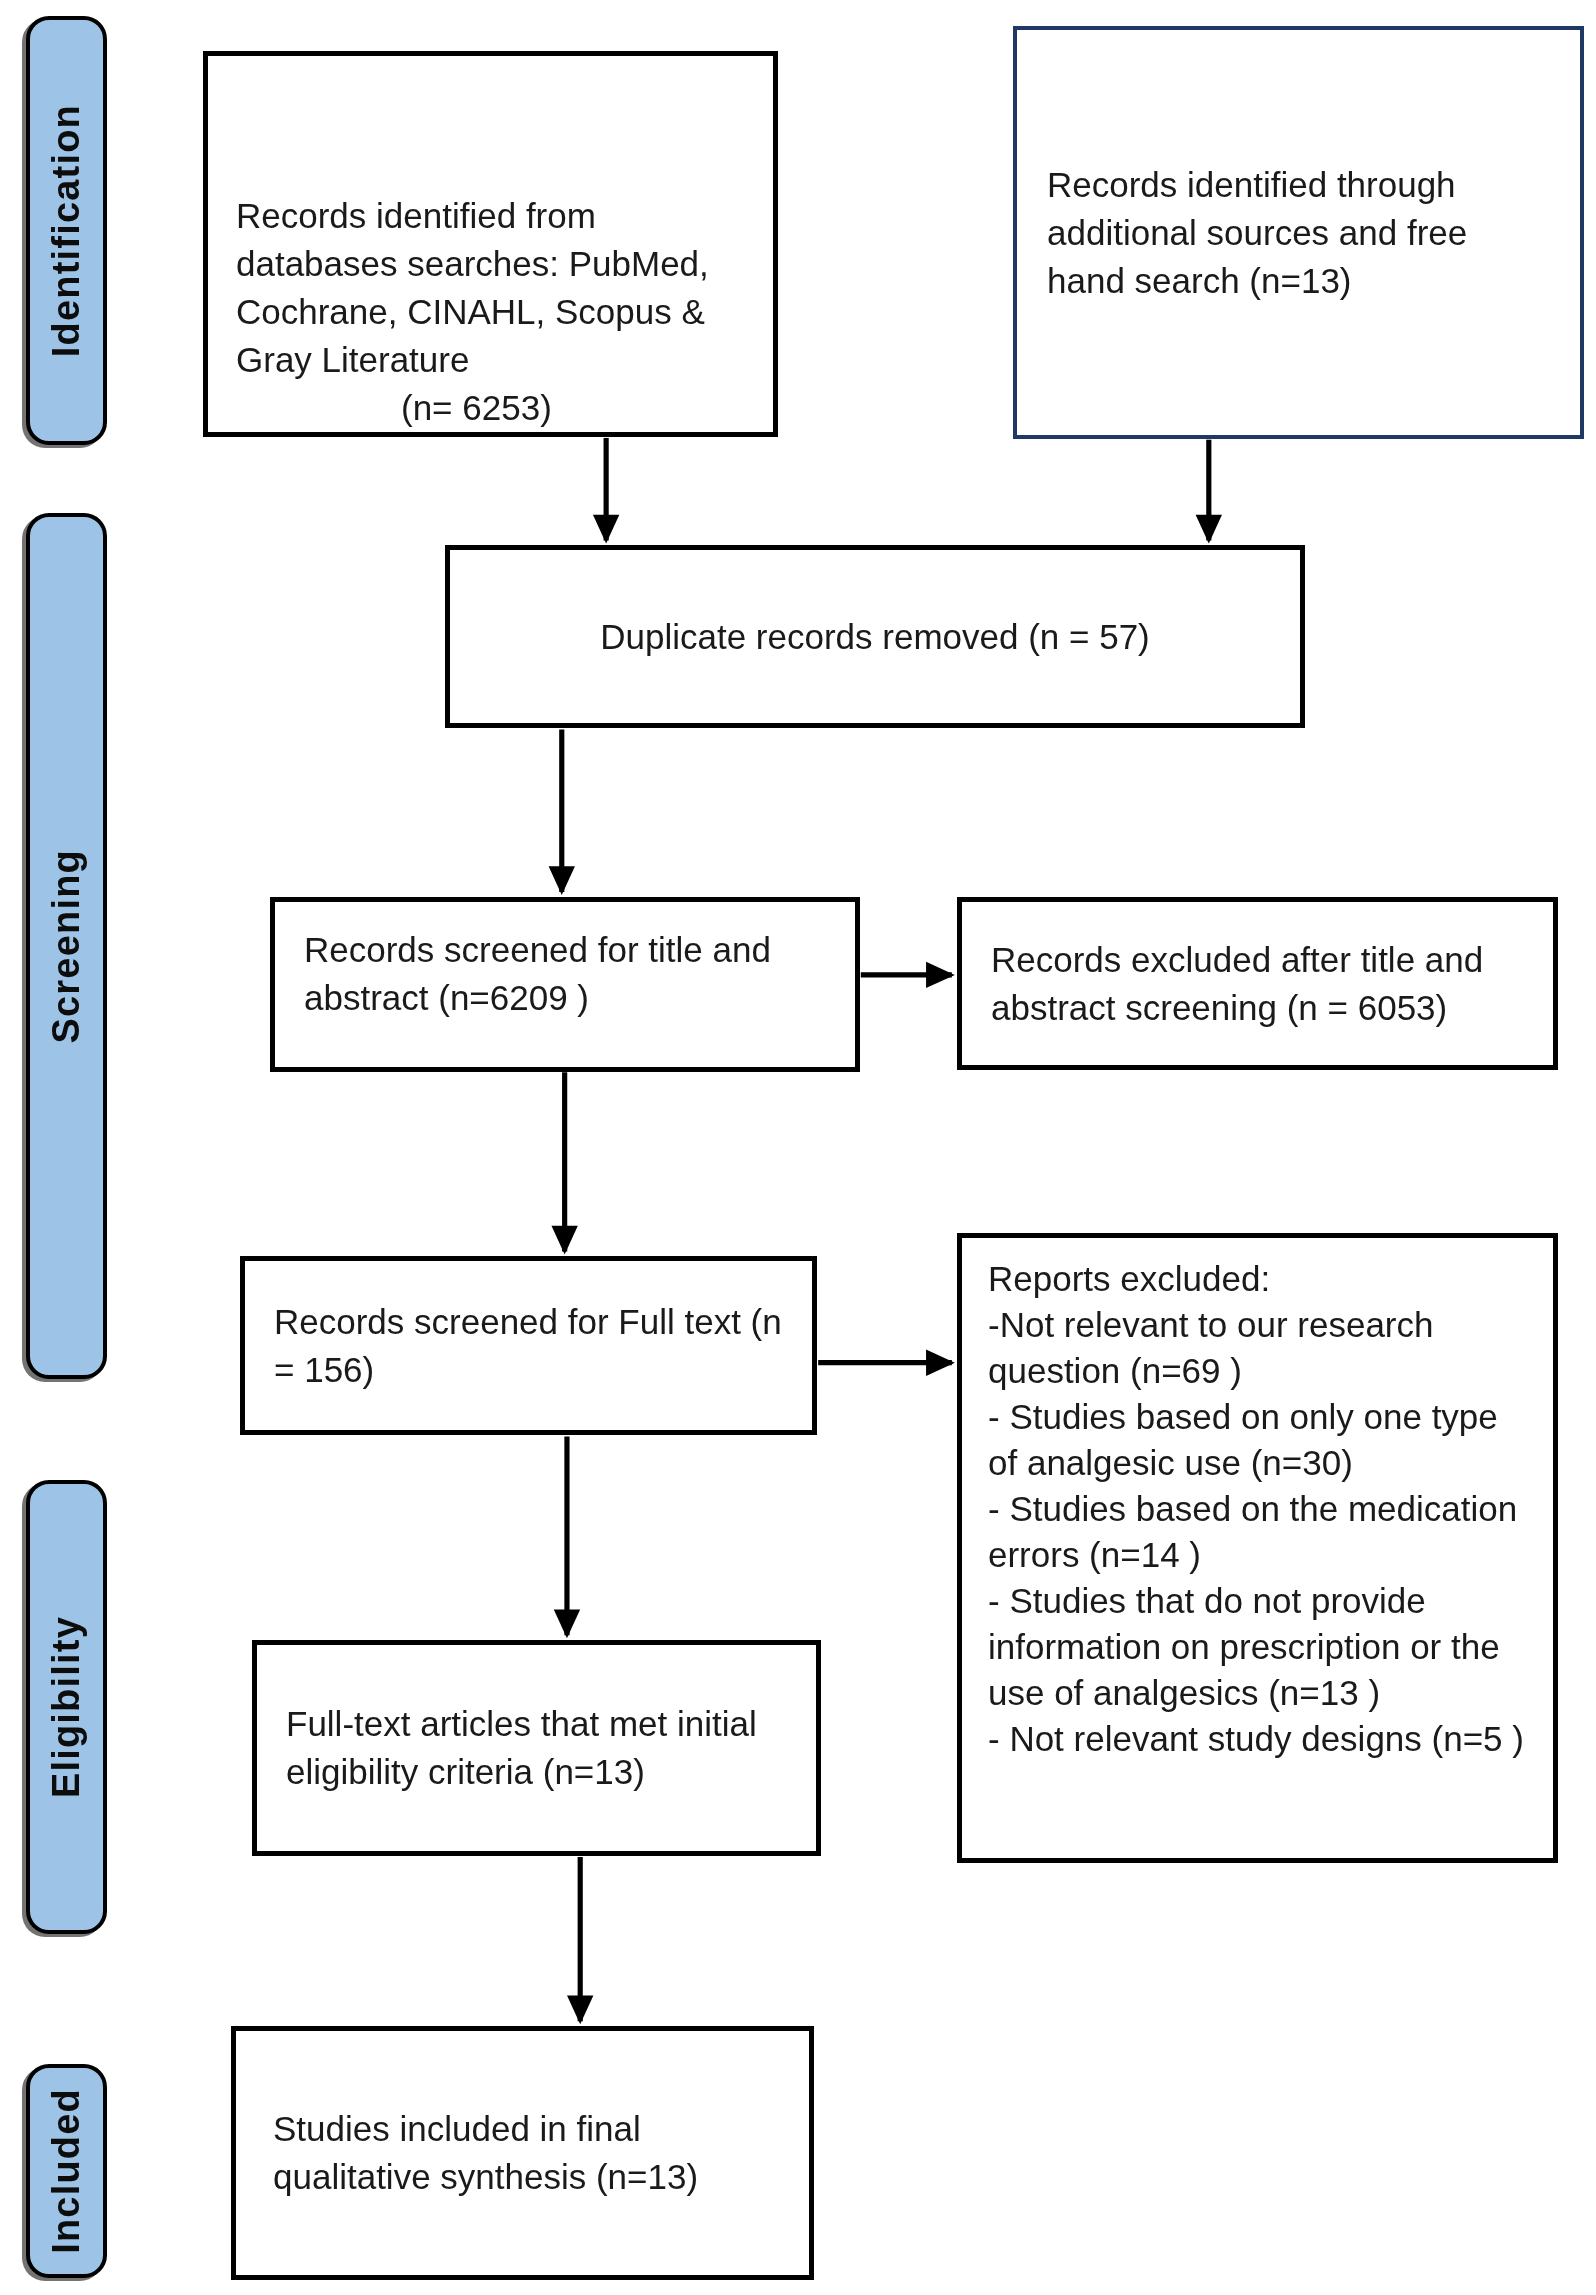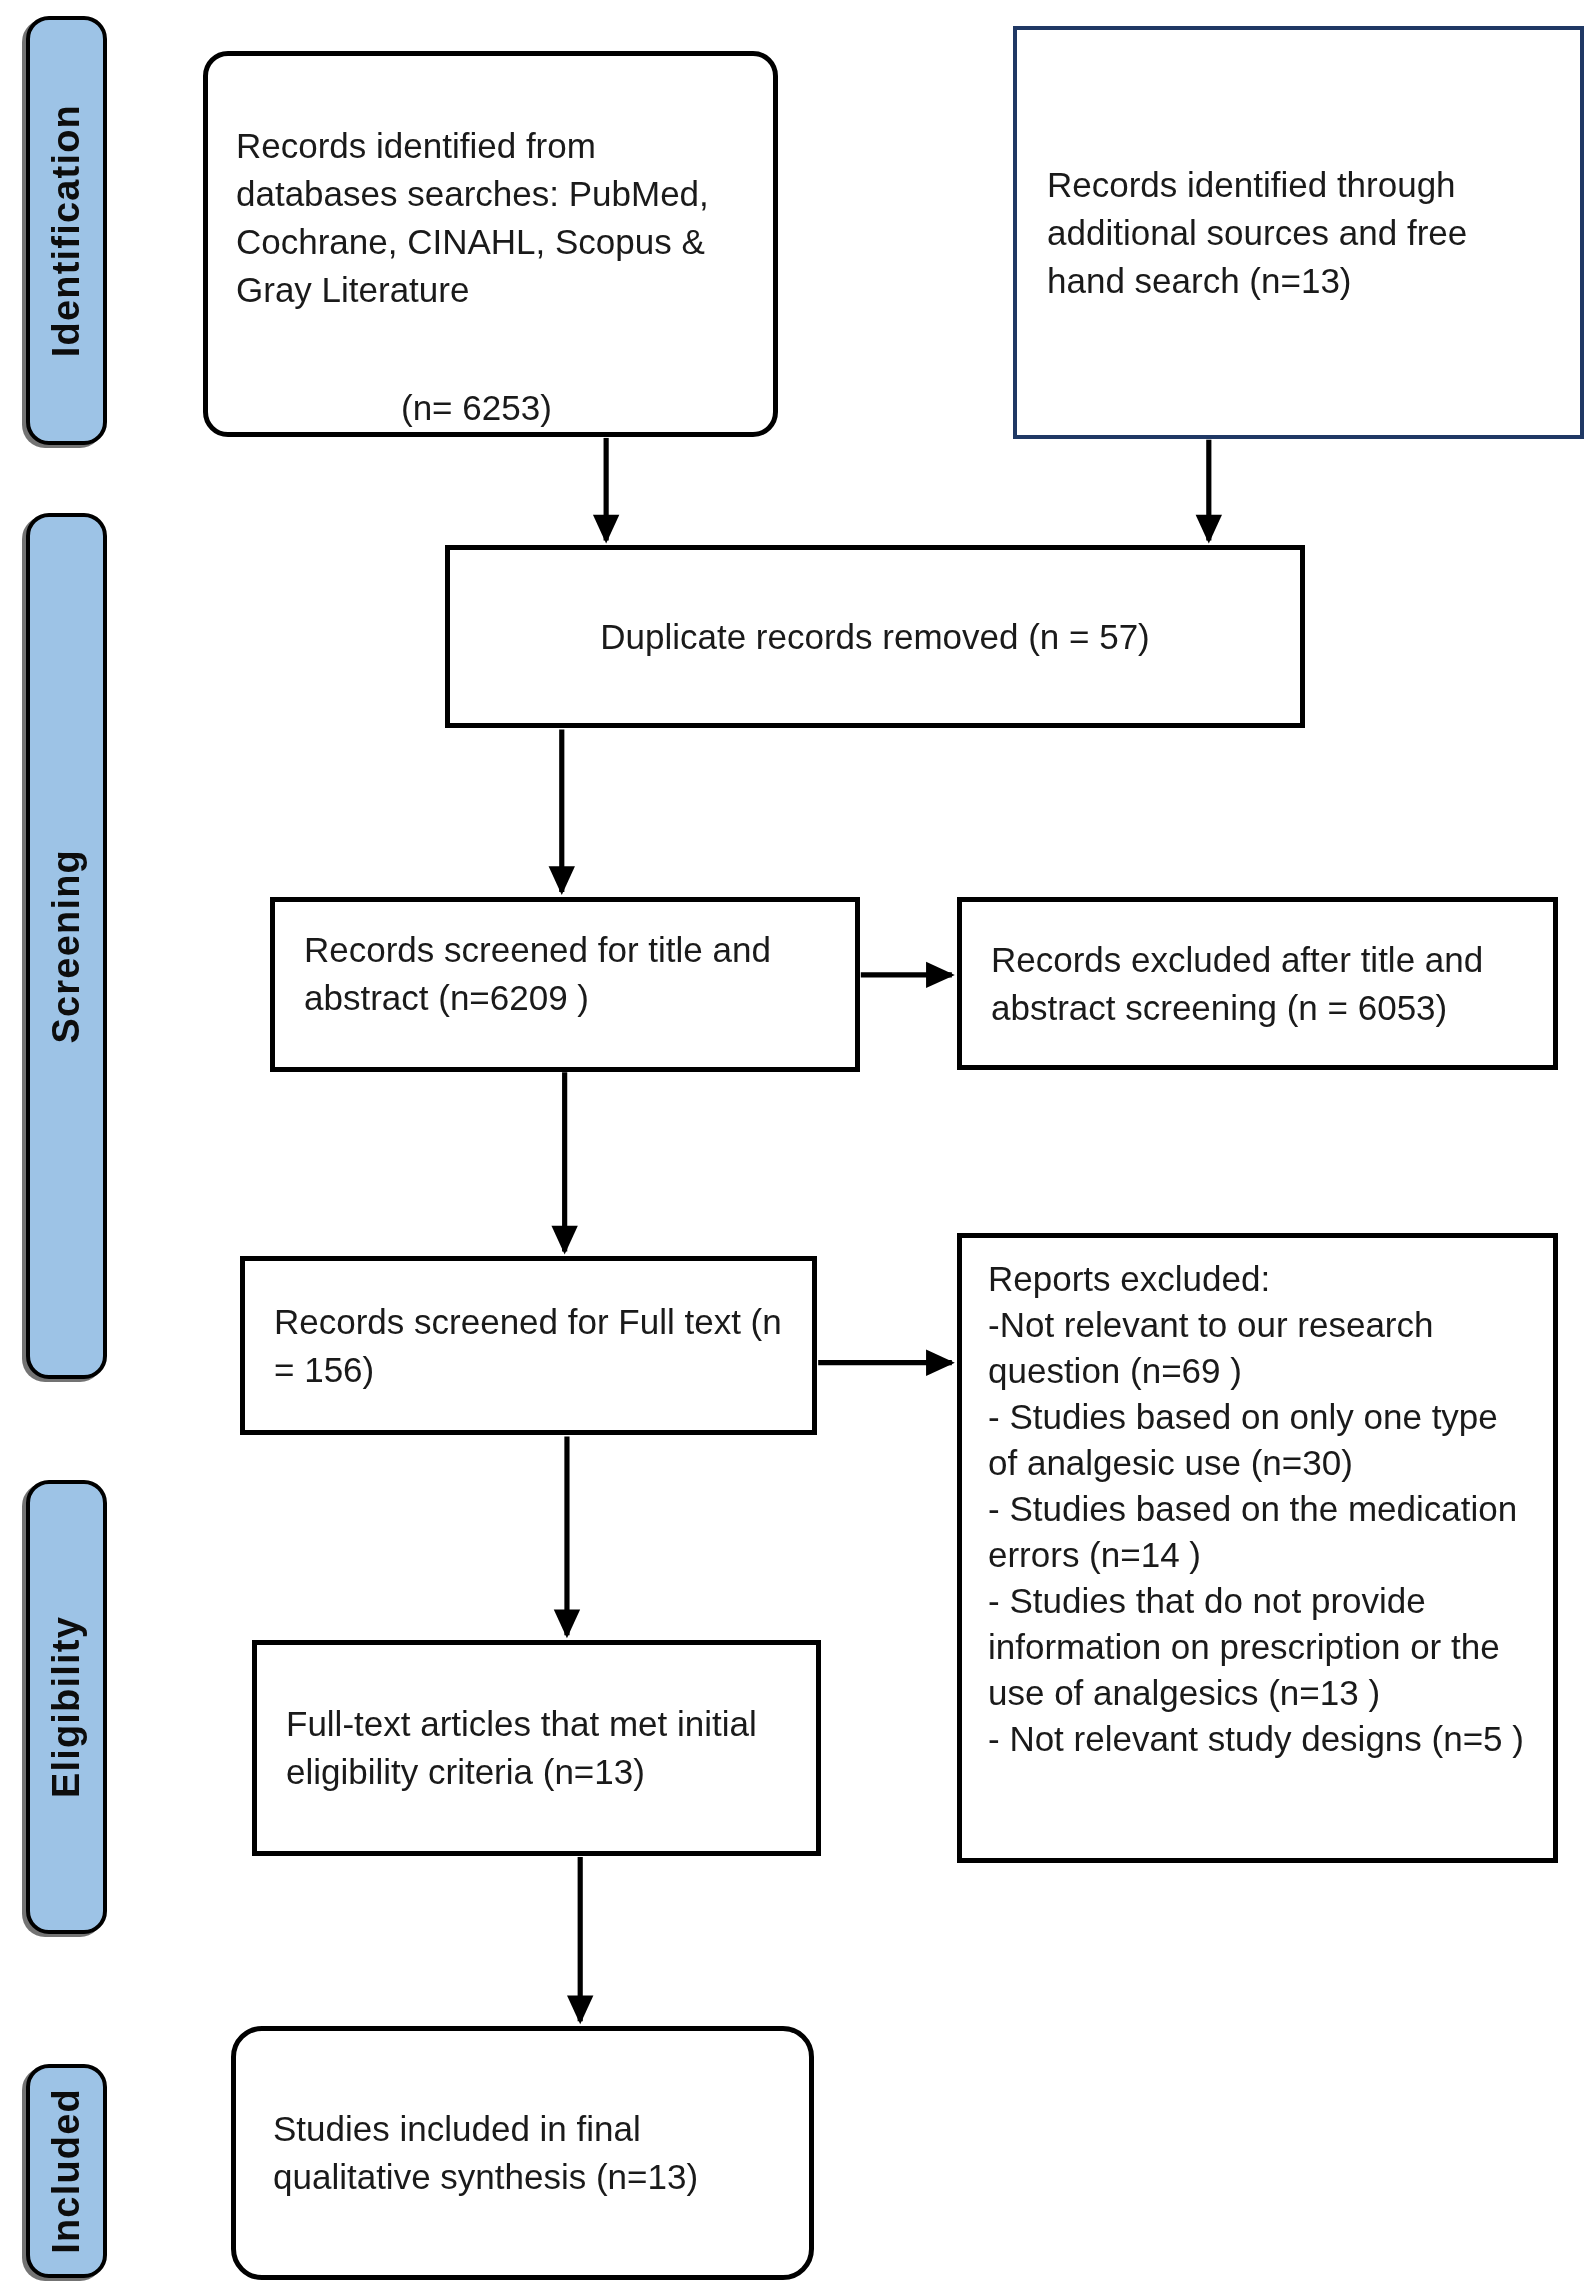--- a/index.html
+++ b/index.html
@@ -53,22 +53,21 @@
     line-height: 48px;
     color: #1a1a1a;
     display: flex;
     flex-direction: column;
     justify-content: center;
   }
   .fbox .txt { padding: 0 29px; }
 
   #box-identified-databases {
     left: 203px; top: 51px; width: 575px; height: 386px;
-    justify-content: space-between;
-    border-radius: 25px;
+    justify-content: flex-end;
   }
   #box-identified-databases .txt { padding-top: 66px; padding-left: 28px; padding-right: 24px; }
   #box-identified-databases .count-line { padding-left: 193px; padding-top: 0; }
 
   #box-identified-additional {
     left: 1013px; top: 26px; width: 571px; height: 413px;
     border: 4px solid #1F3864;
   }
   #box-identified-additional .txt { padding: 0 30px; }
 
@@ -97,21 +96,21 @@
     font-size: 35px;
     line-height: 46px;
   }
   #box-reports-excluded .txt { padding-top: 18.4px; padding-left: 26px; padding-right: 17px; }
 
   #box-fulltext-eligible {
     left: 252px; top: 1640px; width: 569px; height: 216px;
   }
 
   #box-included-final {
-    left: 231px; top: 2026px; width: 583px; height: 254px; border-radius: 31px;
+    left: 231px; top: 2026px; width: 583px; height: 254px;
   }
   #box-included-final .txt { padding: 0 37px; }
 
   
   #arrows {
     position: absolute;
     left: 0; top: 0;
     width: 1596px;
     height: 2295px;
     pointer-events: none;

